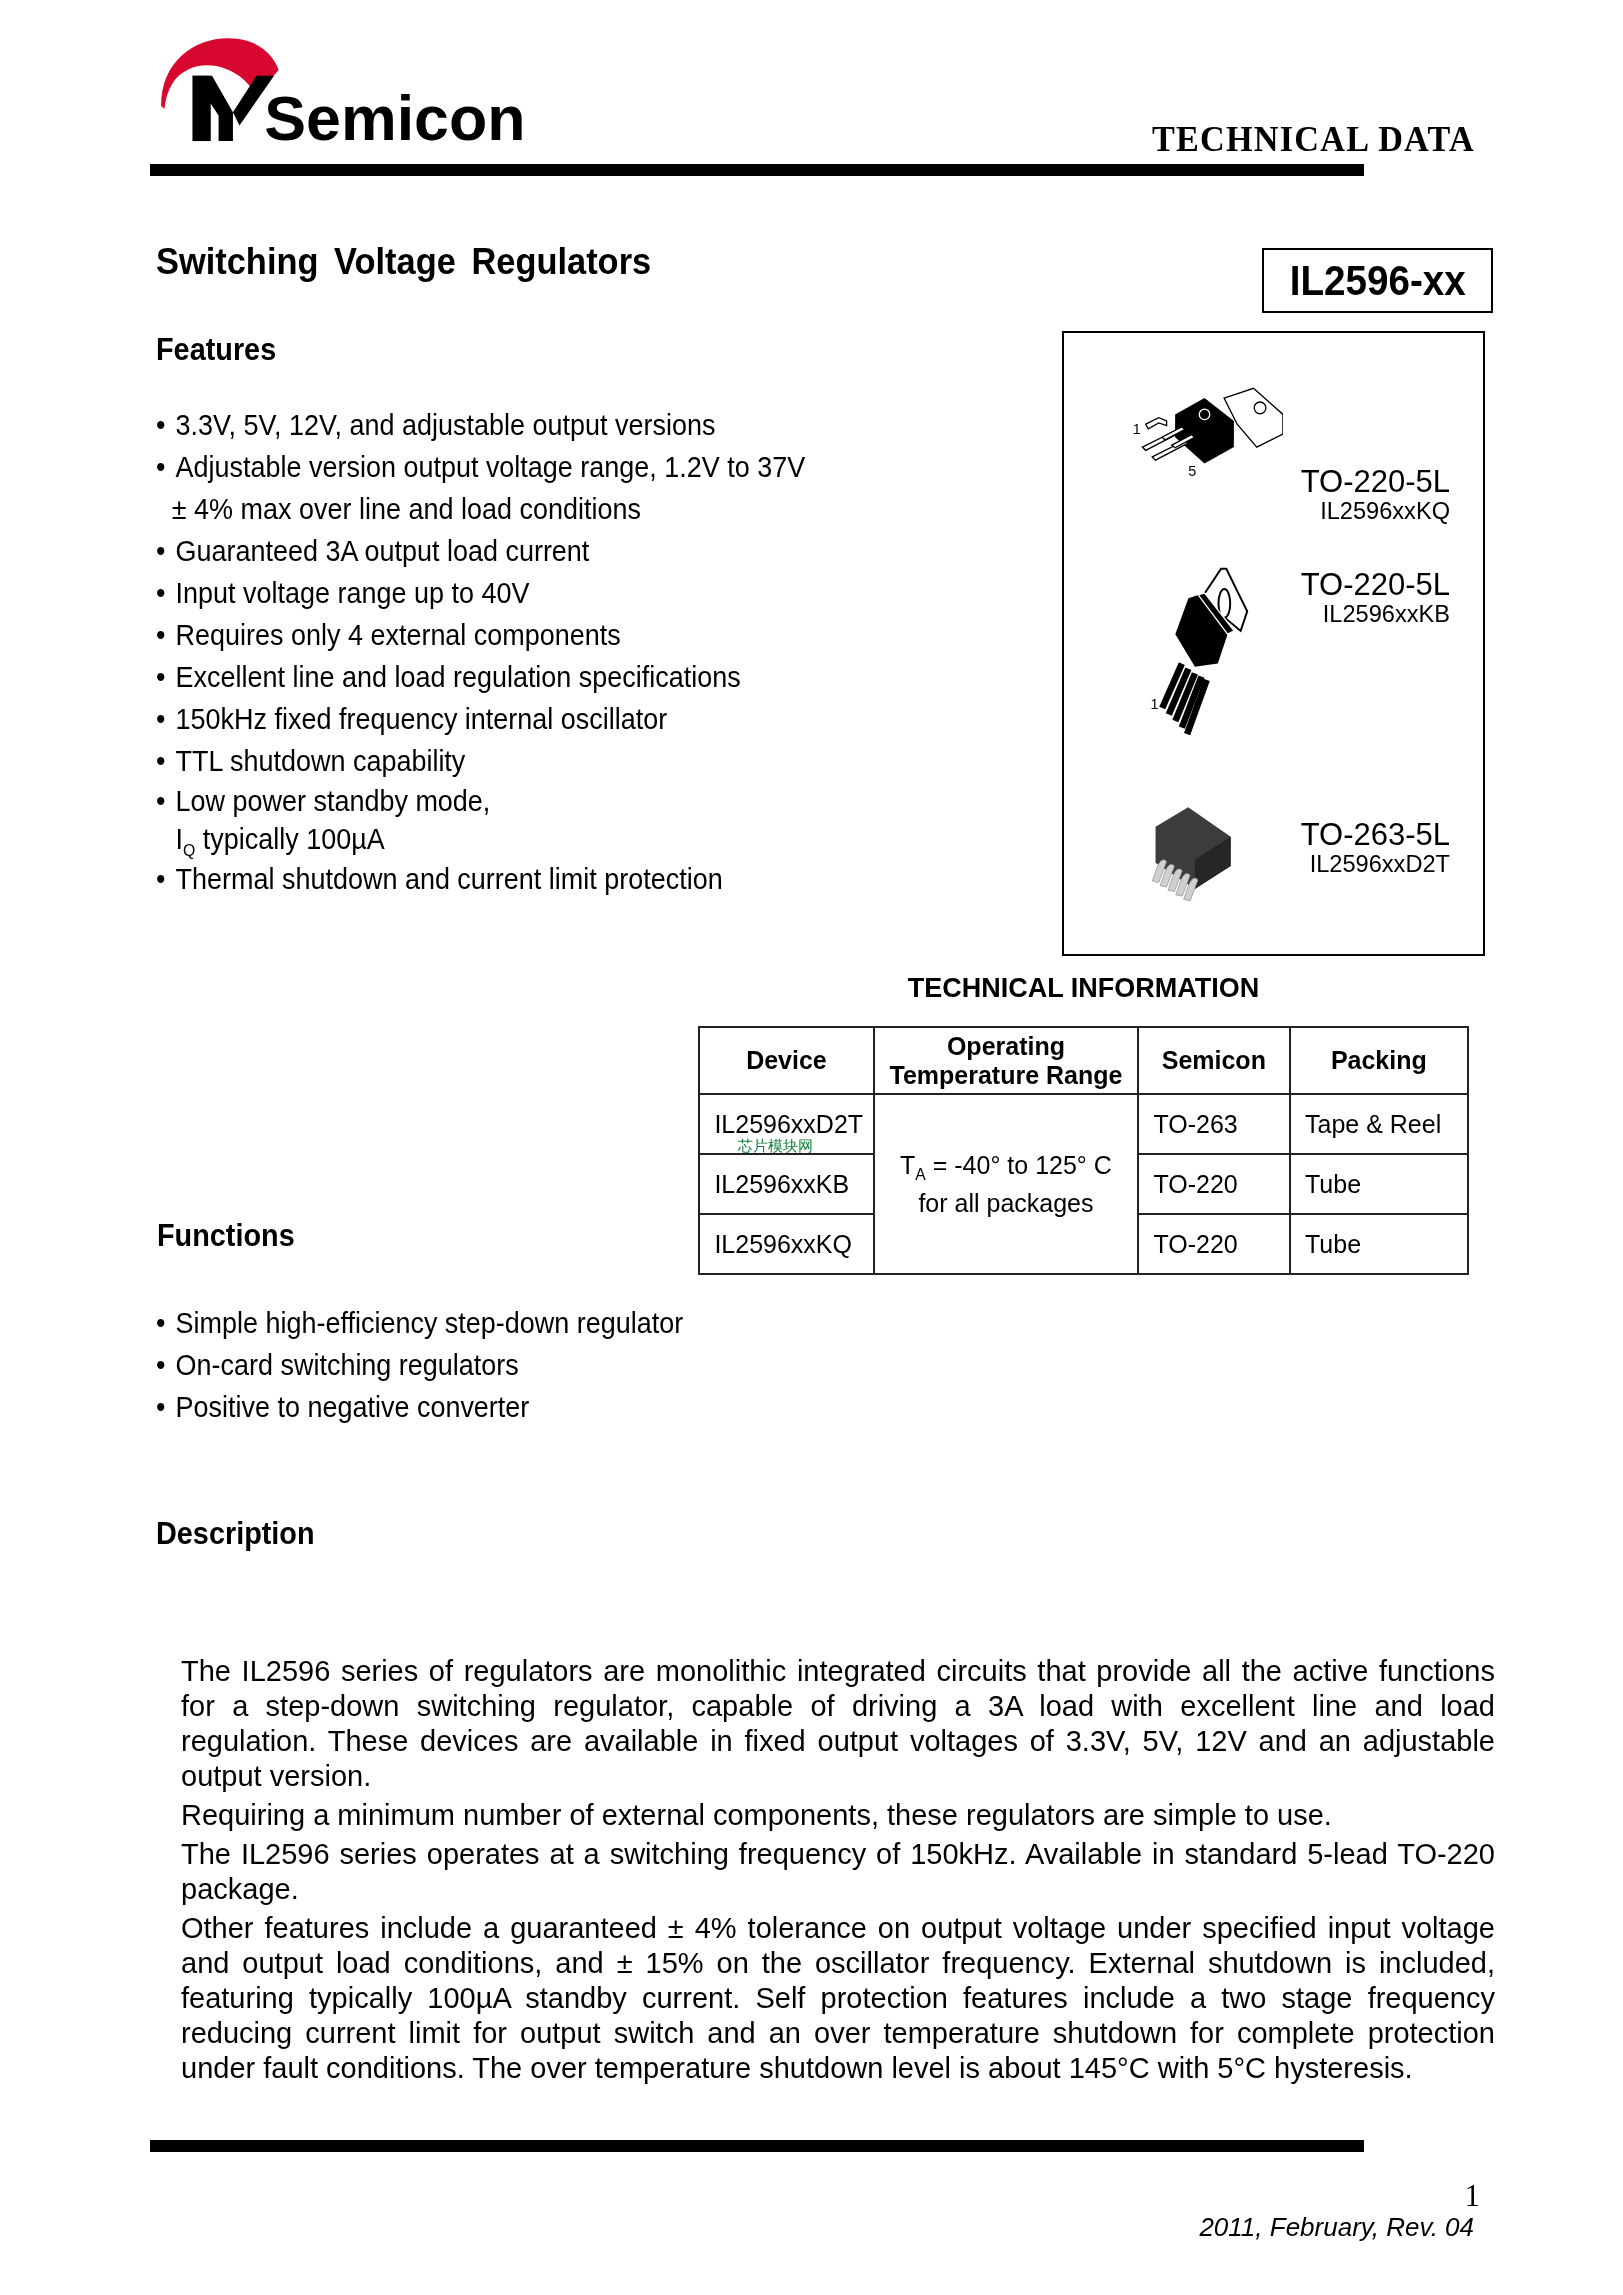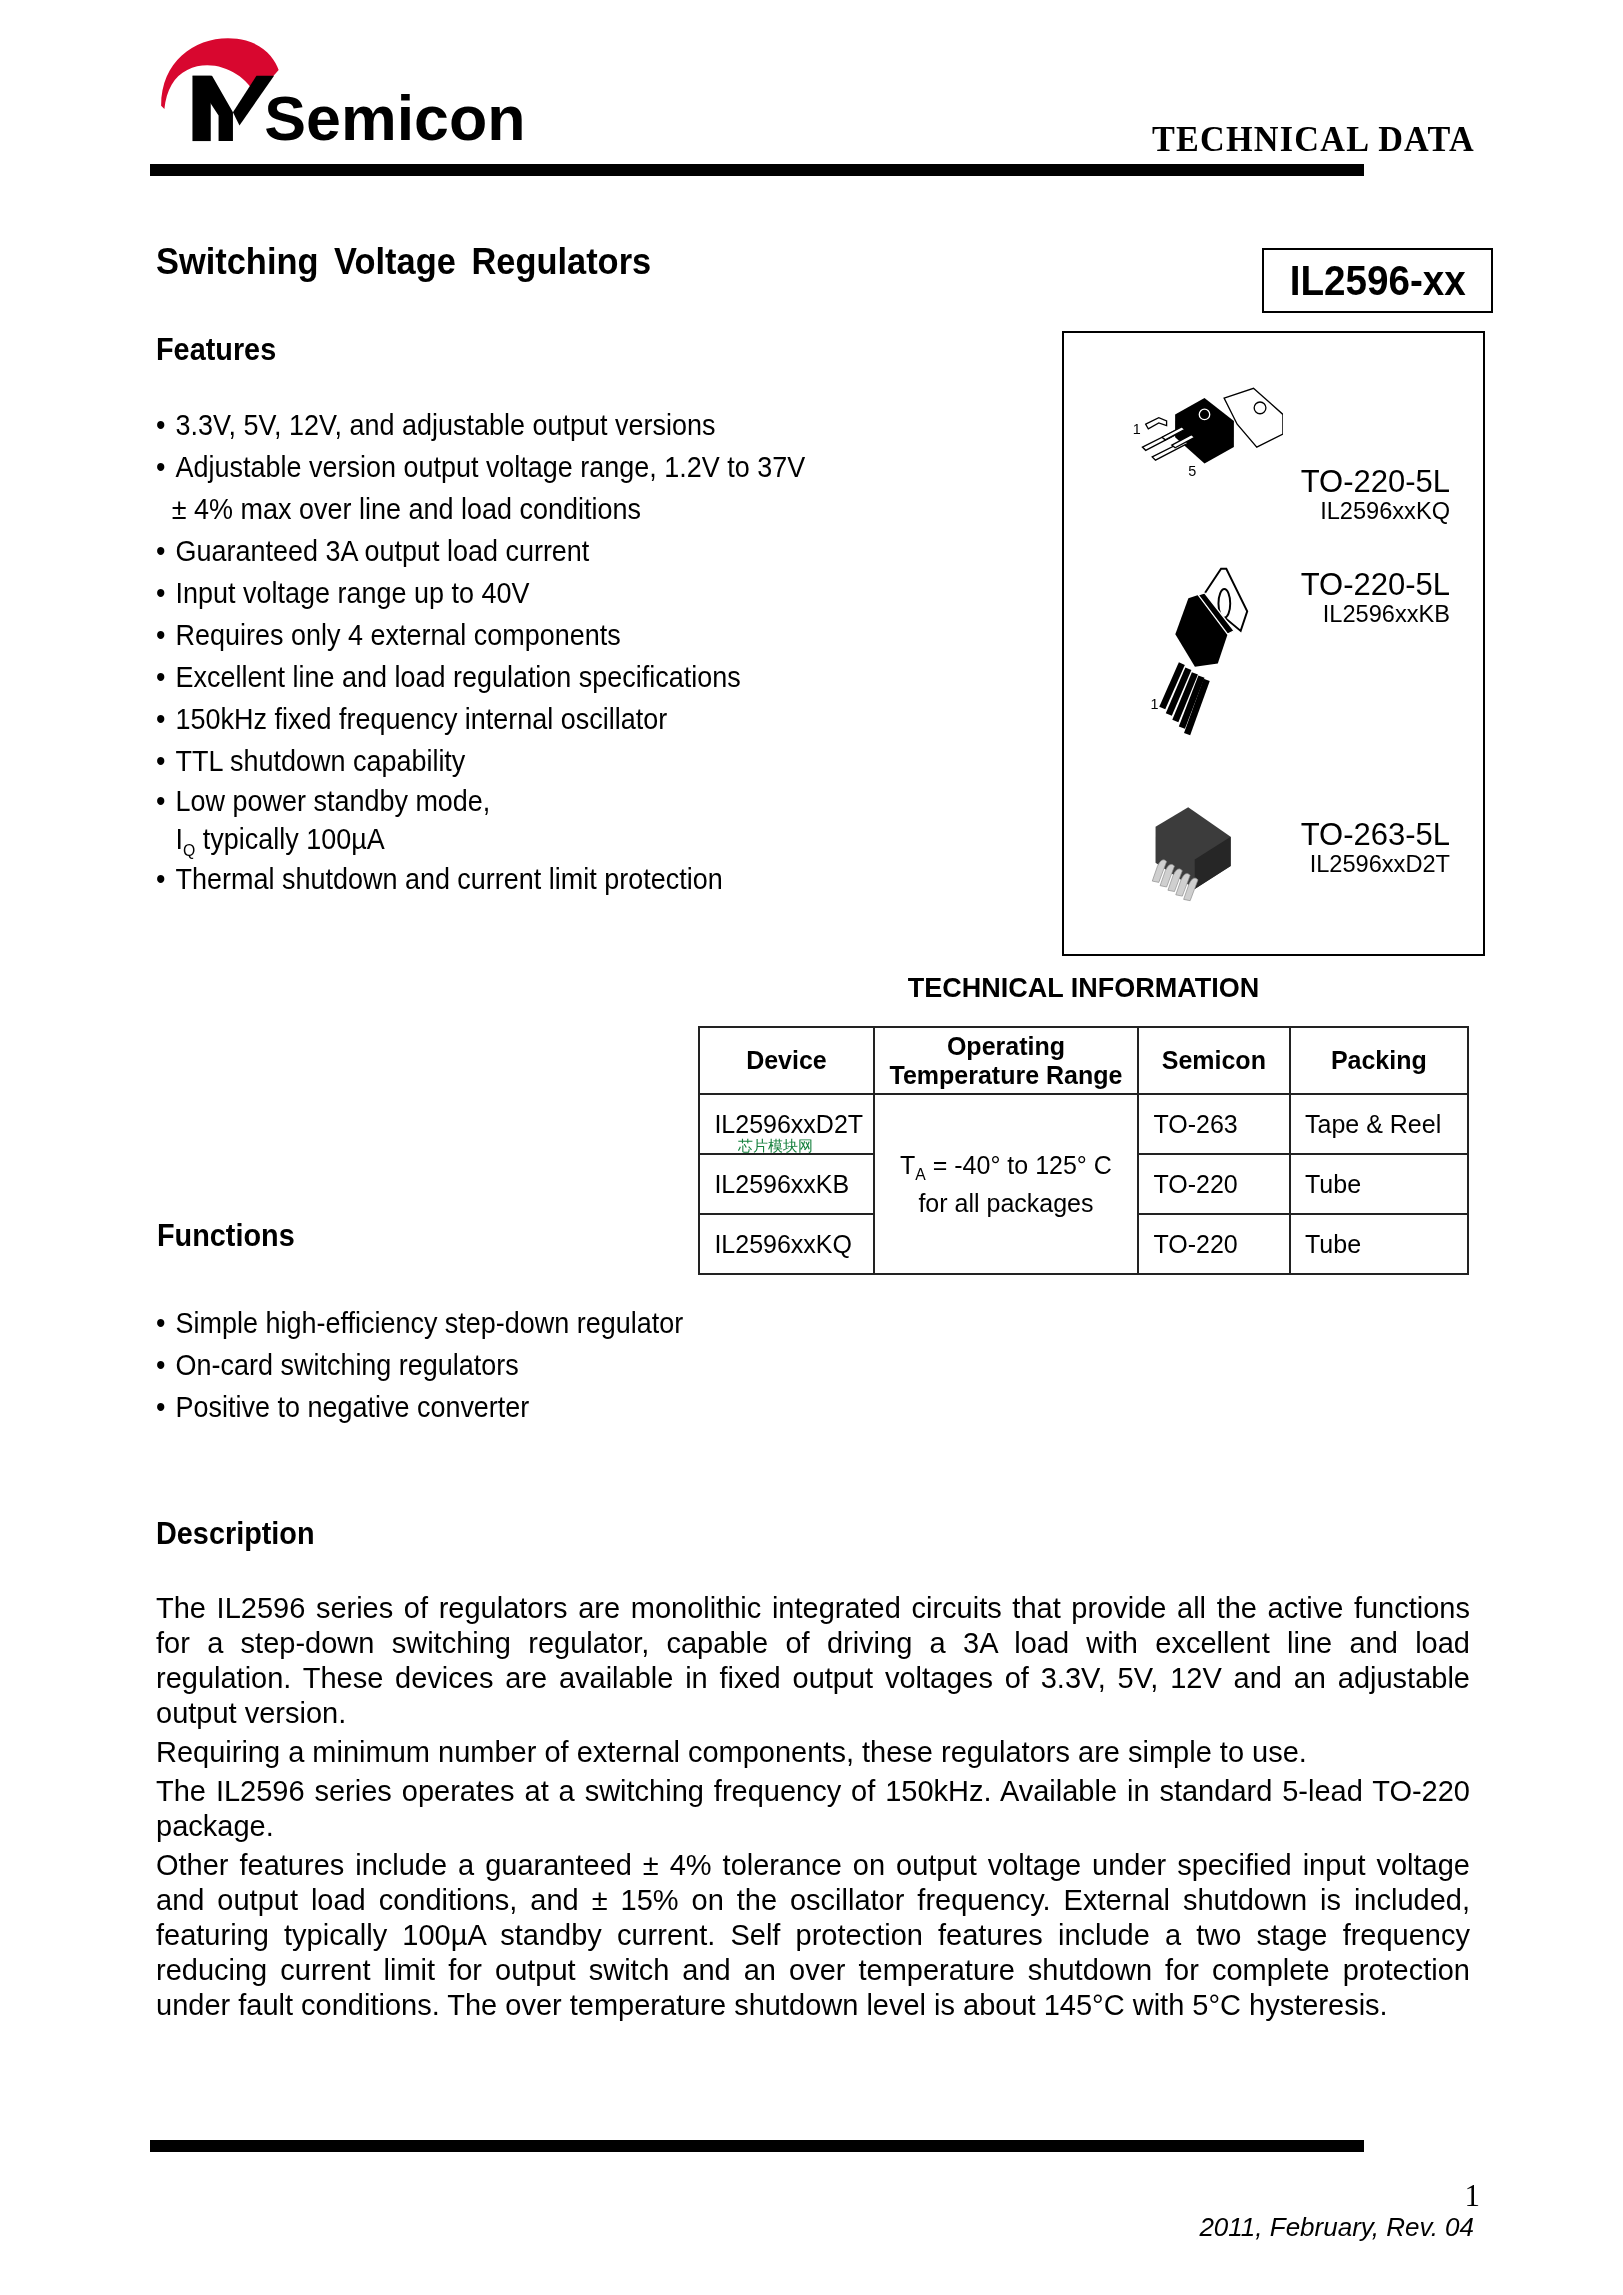--- a/index.html
+++ b/index.html
@@ -165,21 +165,21 @@
 <div class="abs watermark" style="left:738px; top:1137px;">芯片模块网</div>
 
 <div class="abs h2" style="left:157px; top:1218px;">Functions</div>
 <ul class="abs list" style="top:1302px;">
   <li><span class="bullet">•</span><span>Simple high-efficiency step-down regulator</span></li>
   <li><span class="bullet">•</span><span>On-card switching regulators</span></li>
   <li><span class="bullet">•</span><span>Positive to negative converter</span></li>
 </ul>
 
 <div class="abs h2" style="left:156px; top:1516px;">Description</div>
-<div class="abs desc" style="top:1591px;">
+<div class="abs desc" style="top:1654px;margin-left:25px;">
   <p>The IL2596 series of regulators are monolithic integrated circuits that provide all the active functions for a step-down switching regulator, capable of driving a 3A load with excellent line and load regulation. These devices are available in fixed output voltages of 3.3V, 5V, 12V and an adjustable output version.</p>
   <p>Requiring a minimum number of external components, these regulators are simple to use.</p>
   <p>The IL2596 series operates at a switching frequency of 150kHz. Available in standard 5-lead TO-220 package.</p>
   <p>Other features include a guaranteed ± 4% tolerance on output voltage under specified input voltage and output load conditions, and ± 15% on the oscillator frequency. External shutdown is included, featuring typically 100µA standby current. Self protection features include a two stage frequency reducing current limit for output switch and an over temperature shutdown for complete protection under fault conditions. The over temperature shutdown level is about 145°C with 5°C hysteresis.</p>
 </div>
 
 <div class="abs contact" style="top:2059px;">
 </div>
 
 <div class="abs rule" style="top:2140px;"></div>

